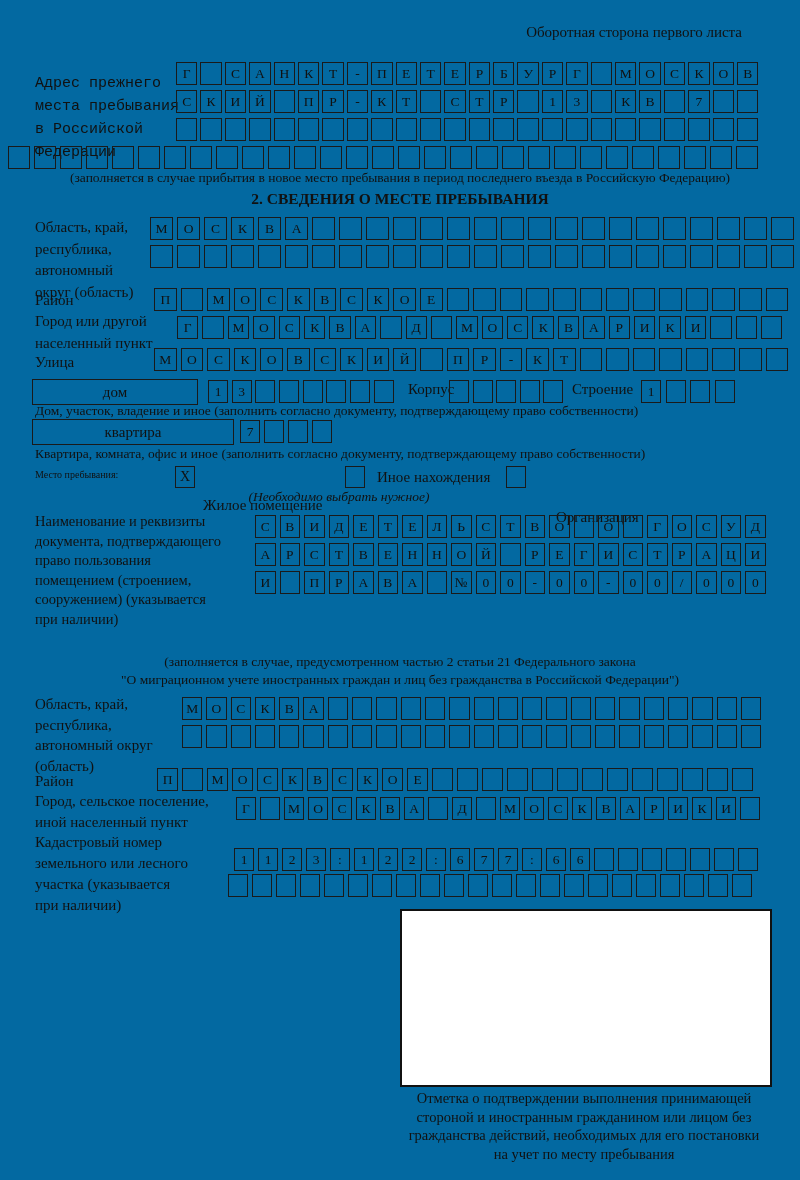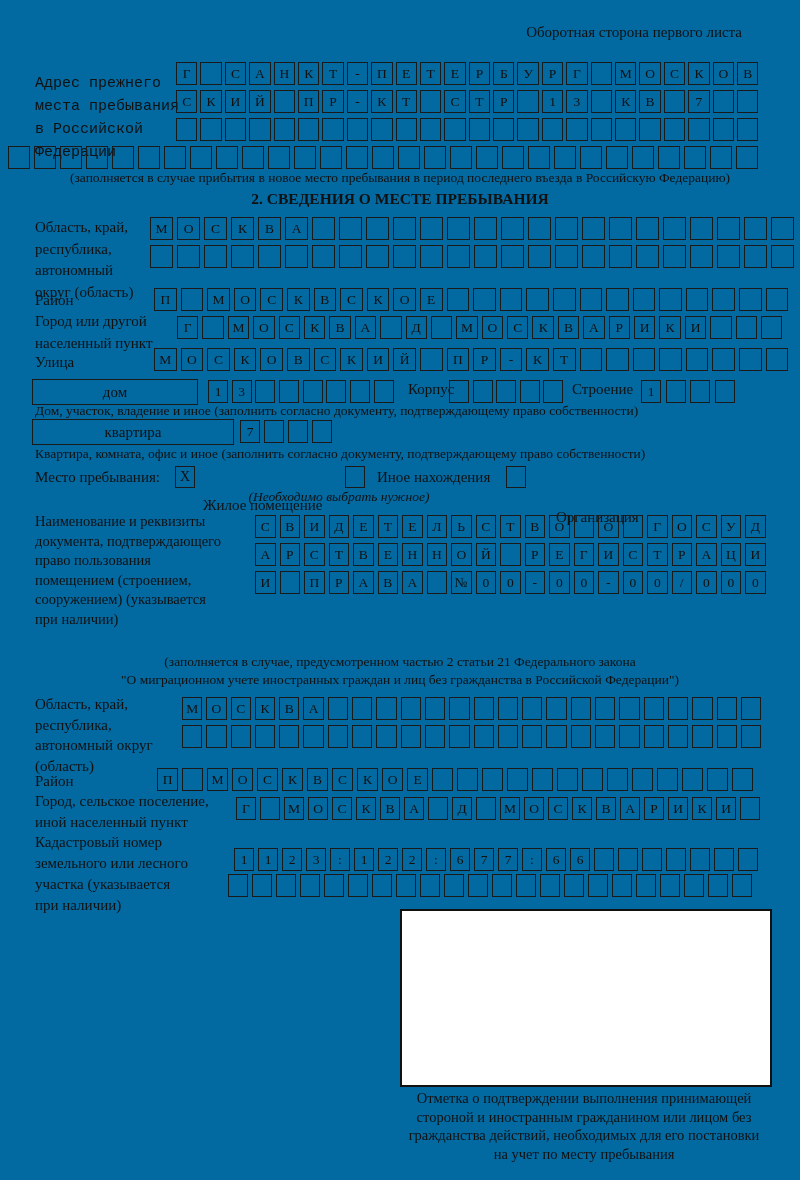--- a/index.html
+++ b/index.html
@@ -317,21 +317,21 @@
 
   <div class="longbox" style="left:32px;top:419px;width:202px;height:26px;">квартира</div>
   <div class="cellrow" style="left:240px;top:420px;--cw:20px;--gap:4px;">
       <span class="cell">7</span>
       <span class="cell"></span>
       <span class="cell"></span>
       <span class="cell"></span>
     </div>
   <div class="note" style="left:35px;top:446px;">Квартира, комната, офис и иное (заполнить согласно документу, подтверждающему право собственности)</div>
 
-  <div class="abs" style="left:35px;top:469px;font-size:15px;">Место пребывания:</div>
+  <div class="abs" style="left:35px;top:469px;font-size:10px;">Место пребывания:</div>
   <div class="checkbox" style="left:175px;top:466px;">X</div>
   <div class="abs" style="left:203px;top:469px;font-size:15px;margin-top:28px;">Жилое помещение</div>
   <div class="checkbox" style="left:345px;top:466px;"></div>
   <div class="abs" style="left:377px;top:469px;font-size:15px;">Иное нахождения</div>
   <div class="checkbox" style="left:506px;top:466px;"></div>
   <div class="abs" style="left:556px;top:469px;font-size:15px;margin-top:40px;">Организация</div>
   <div class="note" style="left:339px;top:489px;transform:translateX(-50%);font-style:italic;">(Необходимо выбрать нужное)</div>
 
   <div class="label" style="left:35px;top:512px;font-size:14.5px;line-height:19.5px;">Наименование и реквизиты
 документа, подтверждающего

